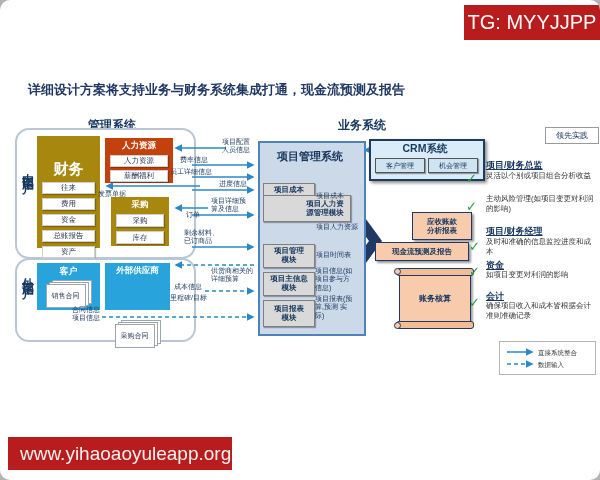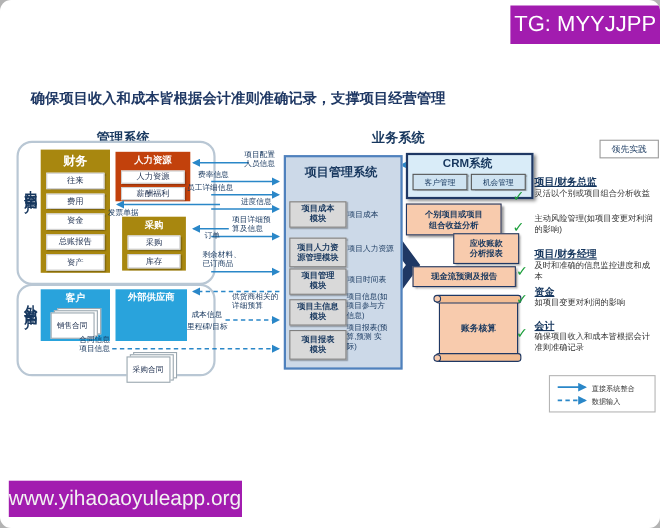--- a/index.html
+++ b/index.html
@@ -17,44 +17,44 @@
   .blue{background:#29a3dc;}
   .docstack{position:relative;}
   .page{position:absolute;background:#fff;border:1px solid #9aa7b0;}
   .pm-mod{position:absolute;left:263px;width:50px;background:#d9d9d9;border:1px solid #7f7f7f;box-shadow:1px 1px 1px rgba(0,0,0,.3);
           font-size:7.5px;font-weight:bold;color:#17375e;display:flex;align-items:center;justify-content:center;text-align:center;white-space:pre-line;line-height:1.15;}
   .orange{position:absolute;background:#f8cbad;border:1.3px solid #1f3864;box-shadow:2px 2px 2px rgba(0,0,0,.4);
           font-size:7.5px;font-weight:bold;color:#17375e;display:flex;align-items:center;justify-content:center;text-align:center;white-space:pre-line;line-height:1.25;}
   .check{position:absolute;font-size:13px;font-weight:bold;color:#1d9f3c;}
   .benefit-role{position:absolute;left:486px;width:112px;font-size:9px;font-weight:bold;color:#17375e;text-decoration:underline;}
   .benefit-pt{position:absolute;left:486px;width:112px;font-size:7.5px;color:#333;line-height:1.3;}
-  .badge-dark{position:absolute;background:#a21caf;color:#fff;display:flex;align-items:center;}
+  .badge-dark{position:absolute;background:#b91c1c;color:#fff;display:flex;align-items:center;}
   .scroll-bar{position:absolute;background:#f3bd93;border:1px solid #1f3864;border-radius:3px;}
   .scroll-dot{position:absolute;width:5px;height:5px;border-radius:50%;background:#f8cbad;border:1px solid #1f3864;}
   svg.overlay{position:absolute;left:0;top:0;pointer-events:none;}
 </style>
 </head>
 <body>
 
 <div id="canvas">
 
   <div class="badge-dark" style="left:464px;top:5px;width:136px;height:35px;justify-content:center;font-size:20px;">TG: MYYJJPP</div>
 
-  <div class="abs" style="left:28px;top:81px;font-size:13px;font-weight:bold;color:#1f3864;">确保项目收入和成本皆根据会计准则准确记录，支撑项目经营管理</div>
+  <div class="abs" style="left:28px;top:81px;font-size:13px;font-weight:bold;color:#1f3864;">详细设计方案将支持业务与财务系统集成打通，现金流预测及报告</div>
 
   <div class="hdr" style="left:88px;top:117px;">管理系统</div>
   <div class="hdr" style="left:338px;top:117px;">业务系统</div>
 
   <div class="abs" style="left:545px;top:127px;width:52px;height:15px;border:1px solid #9b9b9b;display:flex;align-items:center;justify-content:center;font-size:8px;color:#17375e;">领先实践</div>
 
   <div class="container-round" style="left:15px;top:128px;width:177px;height:127px;"></div>
   <div class="vlabel" style="left:19px;top:163px;">内部用户</div>
 
   <div class="sysbox gold" style="left:37px;top:136px;width:63px;height:112px;">
-    <div class="shead" style="font-size:11px;padding:3px 0 1px;">财务</div>
+    <div class="shead" style="font-size:15px;padding:3px 0 1px;margin-top:21px;">财务</div>
     <div class="wbox" style="width:51px;height:14px;margin:2px 0;">往来</div>
     <div class="wbox" style="width:51px;height:14px;margin:2px 1px;font-family:Liberation Mono, monospace;">费用</div>
     <div class="wbox" style="width:51px;height:14px;margin:2px 0;">资金</div>
     <div class="wbox" style="width:51px;height:14px;margin:2px 0;">总账报告</div>
     <div class="wbox" style="width:51px;height:14px;margin:2px 12px;">资产</div>
   </div>
 
   <div class="sysbox purple" style="left:105px;top:138px;width:68px;height:45px;">
     <div class="shead" style="font-size:8.5px;padding:2px 0 1px;">人力资源</div>
     <div class="wbox" style="width:56px;height:12px;margin:1.5px 0;">人力资源</div>
@@ -129,21 +129,21 @@
   <div class="lbl" style="left:174px;top:283px;">成本信息</div>
   <div class="lbl" style="left:170px;top:294px;">里程碑/目标</div>
   <div class="lbl" style="left:72px;top:306px;">合同信息
 项目信息</div>
 
   <div class="abs" style="left:258px;top:141px;width:104px;height:191px;background:#ccd9e8;border:2px solid #4f81bd;"></div>
   <div class="abs" style="left:258px;top:149px;width:104px;text-align:center;font-size:11px;font-weight:bold;color:#17375e;">项目管理系统</div>
 
   <div class="pm-mod" style="top:183px;height:22px;">项目成本
 模块</div>
-  <div class="pm-mod" style="top:216px;height:25px;">项目人力资
+  <div class="pm-mod" style="top:195px;height:25px;padding-left:36px;">项目人力资
 源管理模块</div>
   <div class="pm-mod" style="top:244px;height:22px;">项目管理
 模块</div>
   <div class="pm-mod" style="top:272px;height:22px;">项目主信息
 模块</div>
   <div class="pm-mod" style="top:300px;height:25px;">项目报表
 模块</div>
 
   <div class="lbl" style="left:316px;top:192px;">项目成本</div>
   <div class="lbl" style="left:316px;top:223px;">项目人力资源</div>
@@ -153,22 +153,20 @@
 信息)</div>
   <div class="lbl" style="left:315px;top:295px;">项目报表(预
 算,预测 实
 际)</div>
 
   <div class="abs" style="left:369px;top:139px;width:112px;height:38px;background:#d9ecf8;border:2px solid #1f3864;box-shadow:2px 2px 3px rgba(0,0,0,.45);"></div>
   <div class="abs" style="left:369px;top:142px;width:112px;text-align:center;font-size:10.5px;font-weight:bold;color:#17375e;">CRM系统</div>
   <div class="abs" style="left:375px;top:158px;width:48px;height:13px;background:#cfe3f1;border:1px solid #555;box-shadow:1px 1px 1px rgba(0,0,0,.35);display:flex;align-items:center;justify-content:center;font-size:7px;color:#17375e;">客户管理</div>
   <div class="abs" style="left:428px;top:158px;width:48px;height:13px;background:#cfe3f1;border:1px solid #555;box-shadow:1px 1px 1px rgba(0,0,0,.35);display:flex;align-items:center;justify-content:center;font-size:7px;color:#17375e;">机会管理</div>
 
-  <div class="orange" style="left:369px;top:185px;width:85px;height:27px;">个别项目或项目
-组合收益分析</div>
   <div class="orange" style="left:412px;top:212px;width:58px;height:26px;">应收账款
 分析报表</div>
   <div class="orange" style="left:375px;top:242px;width:92px;height:17px;">现金流预测及报告</div>
 
   <div class="abs" style="left:399px;top:272px;width:70px;height:50px;background:#f8cbad;border:1px solid #1f3864;box-shadow:2px 2px 2px rgba(0,0,0,.35);display:flex;align-items:center;justify-content:center;font-size:8px;font-weight:bold;color:#17375e;">账务核算</div>
   <div class="scroll-bar" style="left:396px;top:268px;width:76px;height:6px;"></div>
   <div class="scroll-bar" style="left:396px;top:321px;width:76px;height:6px;"></div>
   <div class="scroll-dot" style="left:394px;top:268px;"></div>
   <div class="scroll-dot" style="left:394px;top:322px;"></div>
 
@@ -195,15 +193,15 @@
           <path d="M0,0 L10,5 L0,10 z" fill="#2a87c8"></path>
         </marker>
       </defs>
       <line x1="7" y1="10" x2="32" y2="10" stroke="#2a87c8" stroke-width="1.6" marker-end="url(#ar2)"></line>
       <line x1="7" y1="22" x2="32" y2="22" stroke="#2a87c8" stroke-width="1.6" stroke-dasharray="4 3" marker-end="url(#ar2)"></line>
     </svg>
     <div class="abs" style="left:38px;top:6.5px;font-size:6.5px;color:#333;">直接系统整合</div>
     <div class="abs" style="left:38px;top:18.5px;font-size:6.5px;color:#333;">数据输入</div>
   </div>
 
-  <div class="badge-dark" style="left:8px;top:437px;width:212px;height:33px;font-size:19px;color:#f2f2f2;">www.yihaoaoyuleapp.org</div>
+  <div class="badge-dark" style="left:8px;top:437px;width:212px;height:33px;padding-left:12px;font-size:19px;color:#f2f2f2;">www.yihaoaoyuleapp.org</div>
 
 </div>
 
 </body></html>

